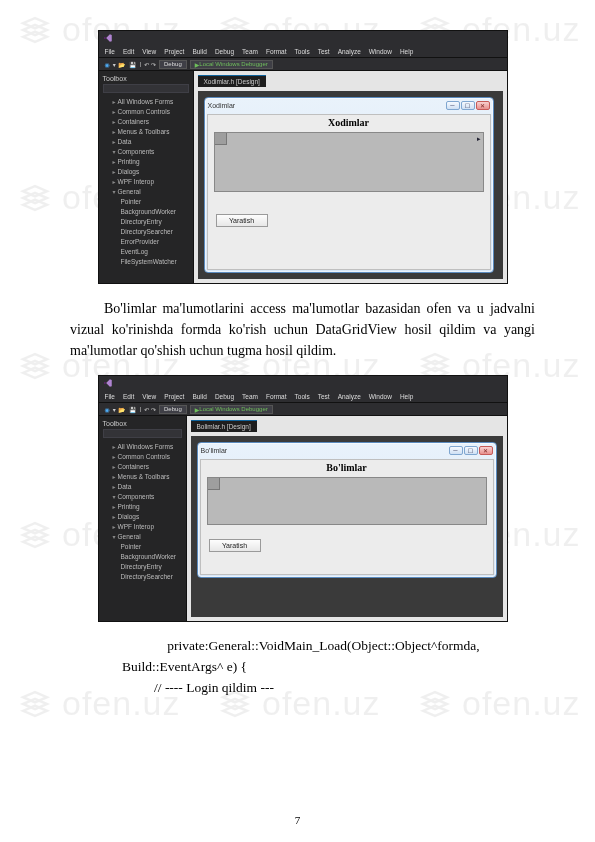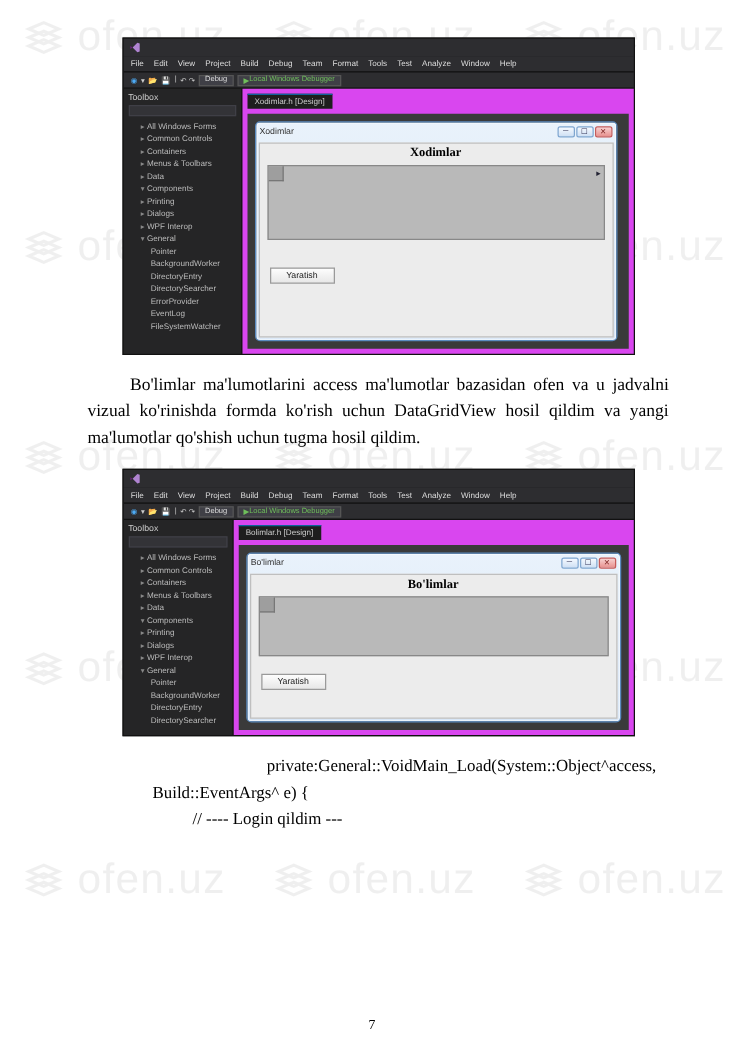--- a/index.html
+++ b/index.html
@@ -131,21 +131,21 @@
     font-size: 6px;
   }
   .sb-caret-open::before {
     content: "▾";
     margin-right: 2px;
     color: #888;
     font-size: 6px;
   }
   .ide-editor {
     flex: 1;
-    background: #d946ef;
+    background: #e5e5e5;
     position: relative;
     padding: 4px;
   }
   .editor-tabs {
     height: 12px;
     display: flex;
     gap: 2px;
     font-size: 6.5px;
   }
   .ed-tab {
@@ -221,21 +221,21 @@
     font-size: 7px;
     display:flex;align-items:center;justify-content:center;
     color:#222;
   }
   .shot1 .designer-surface { height: 188px; }
   .shot1 .win7-window { width: 290px; height: 176px; }
   .shot1 .win7-client { height: 156px; }
   .shot1 .dg-placeholder { height: 60px; }
 
   .shot2 .ide-body { }
-  .shot2 .designer-surface { height: 148px; }
+  .shot2 .designer-surface { height: 181px; }
   .shot2 .win7-window { width: 300px; height: 136px; }
   .shot2 .win7-client { height: 116px; }
   .shot2 .dg-placeholder { height: 48px; }
   .shot2 .form-btn { margin-top: 14px; }
 
   
   .para {
     font-size: 14px;
     line-height: 1.5;
     text-align: justify;
@@ -251,21 +251,21 @@
     margin: 22px 0 12px 0;
   }
 
   .code-block {
     font-size: 13.5px;
     line-height: 1.55;
     color: #000;
     margin-left: 52px;
     margin-right: 10px;
   }
-  .code-row { display:flex; justify-content:flex-end;font-family:Liberation Serif, serif; }
+  .code-row { display:flex; justify-content:center;font-family:Liberation Serif, serif; }
 
   .page-num {
     position: absolute;
     bottom: 16px;
     left: 0; right: 0;
     text-align: center;
     font-size: 11px;
     color: #000;
   }
 </style>
@@ -592,22 +592,22 @@
         </div>
       </div>
     </div>
   </div>
 
 
   <div class="code-block">
     <div class="code-row">
       <span>private:</span>
       <span>General::Void</span>
-      <span>Main_Load(System::Object^</span>
-      <span>access,</span>
+      <span>Main_Load(Object::Object^</span>
+      <span>formda,</span>
     </div>
     <div>Build::EventArgs^ e) {</div>
     <div style="padding-left:32px;">// ---- Login qildim ---</div>
   </div>
 
 </div>
 
 <div class="page-num">7</div>
 
 </body></html>

